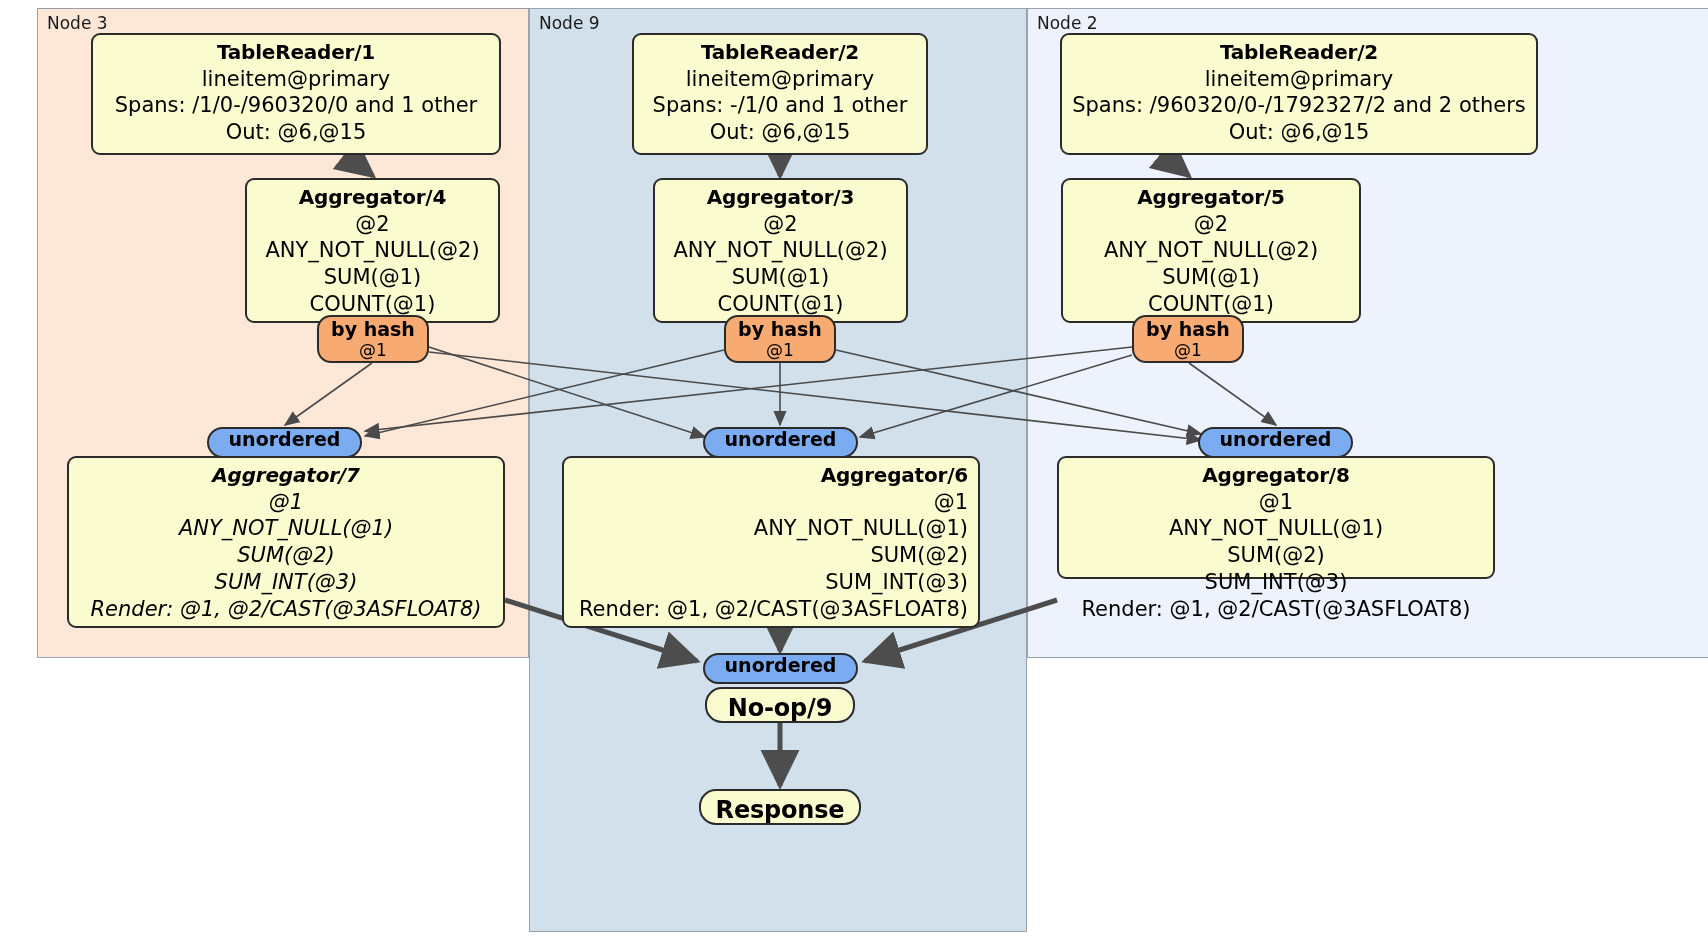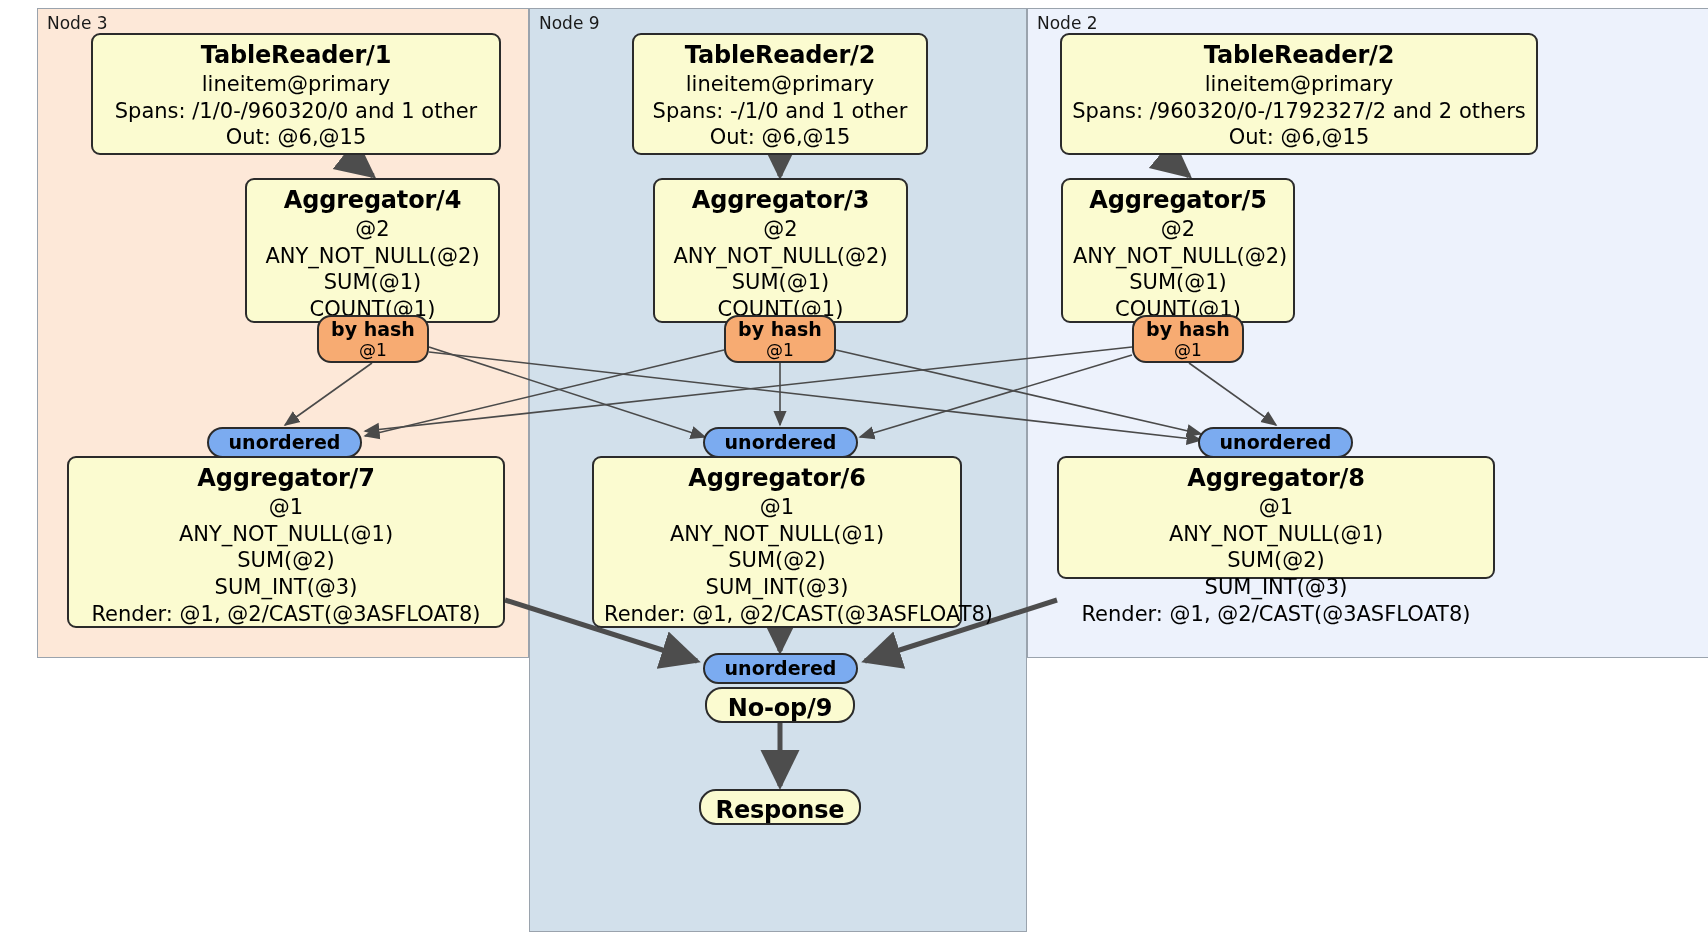--- a/index.html
+++ b/index.html
@@ -47,21 +47,21 @@
     background: #fbfbd0;
     border: 2px solid #2b2b2b;
     border-radius: 9px;
     text-align: center;
     padding: 5px 10px 6px 10px;
     line-height: 1.28;
     color: #000;
   }
   .proc-title {
     font-weight: bold;
-    font-size: 24px;
+    font-size: 20px;
     letter-spacing: -0.2px;
     white-space: nowrap;
   }
   .proc-line {
     font-size: 21px;
     white-space: nowrap;
   }
   .proc-box.small {
     padding: 4px 14px 5px 14px;
     border-radius: 17px;
@@ -74,21 +74,21 @@
     box-sizing: border-box;
     border: 2px solid #2b2b2b;
     border-radius: 16px;
     text-align: center;
     font-weight: bold;
     color: #000;
     line-height: 1.15;
     display: flex;
     flex-direction: column;
     align-items: center;
-    justify-content: center;
+    justify-content: space-between;
   }
   .pill.hash {
     background: #f7ab72;
     border-radius: 14px;
     padding-top: 2px;
   }
   .pill.hash .pill-label { font-size: 19px; font-weight: bold; }
   .pill.hash .pill-sub   { font-size: 17px; font-weight: normal; }
   .pill.unordered {
     background: #7babf0;
@@ -175,36 +175,36 @@
         <div class="proc-line">SUM(@1)</div>
         <div class="proc-line">COUNT(@1)</div>
       </div>
       <div class="proc-box" style="left: 624px; top: 178px; width: 255px; height: 145px;">
         <div class="proc-title">Aggregator/3</div>
         <div class="proc-line">@2</div>
         <div class="proc-line">ANY_NOT_NULL(@2)</div>
         <div class="proc-line">SUM(@1)</div>
         <div class="proc-line">COUNT(@1)</div>
       </div>
-      <div class="proc-box" style="left: 1032px; top: 178px; width: 234px; height: 145px;">
+      <div class="proc-box" style="left: 1032px; top: 178px; width: 300px; height: 145px;">
         <div class="proc-title">Aggregator/5</div>
         <div class="proc-line">@2</div>
         <div class="proc-line">ANY_NOT_NULL(@2)</div>
         <div class="proc-line">SUM(@1)</div>
         <div class="proc-line">COUNT(@1)</div>
       </div>
-      <div class="proc-box" style="left: 38px; top: 456px; width: 438px; height: 172px;">
+      <div class="proc-box" style="left: 38px; top: 456px; width: 438px; height: 172px; font-style: italic;">
         <div class="proc-title">Aggregator/7</div>
         <div class="proc-line">@1</div>
         <div class="proc-line">ANY_NOT_NULL(@1)</div>
         <div class="proc-line">SUM(@2)</div>
         <div class="proc-line">SUM_INT(@3)</div>
         <div class="proc-line">Render: @1, @2/CAST(@3ASFLOAT8)</div>
       </div>
-      <div class="proc-box" style="left: 563px; top: 456px; width: 370px; height: 172px;">
+      <div class="proc-box" style="left: 533px; top: 456px; width: 418px; height: 172px; text-align: right;">
         <div class="proc-title">Aggregator/6</div>
         <div class="proc-line">@1</div>
         <div class="proc-line">ANY_NOT_NULL(@1)</div>
         <div class="proc-line">SUM(@2)</div>
         <div class="proc-line">SUM_INT(@3)</div>
         <div class="proc-line">Render: @1, @2/CAST(@3ASFLOAT8)</div>
       </div>
       <div class="proc-box" style="left: 1028px; top: 456px; width: 438px; height: 123px;">
         <div class="proc-title">Aggregator/8</div>
         <div class="proc-line">@1</div>

